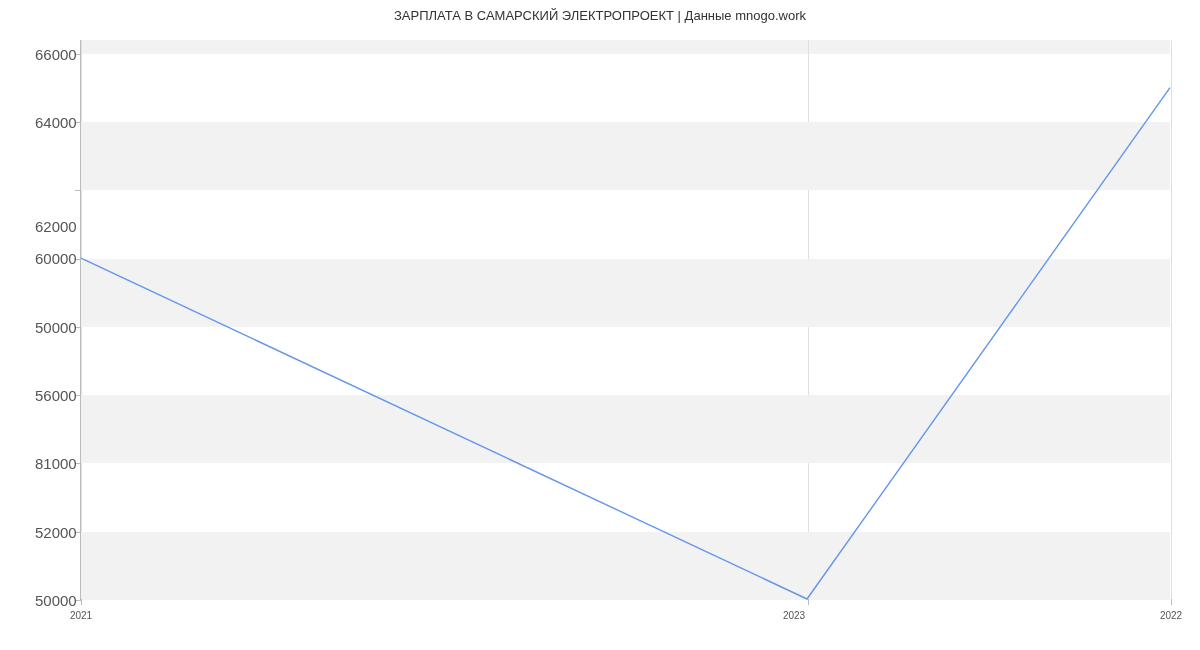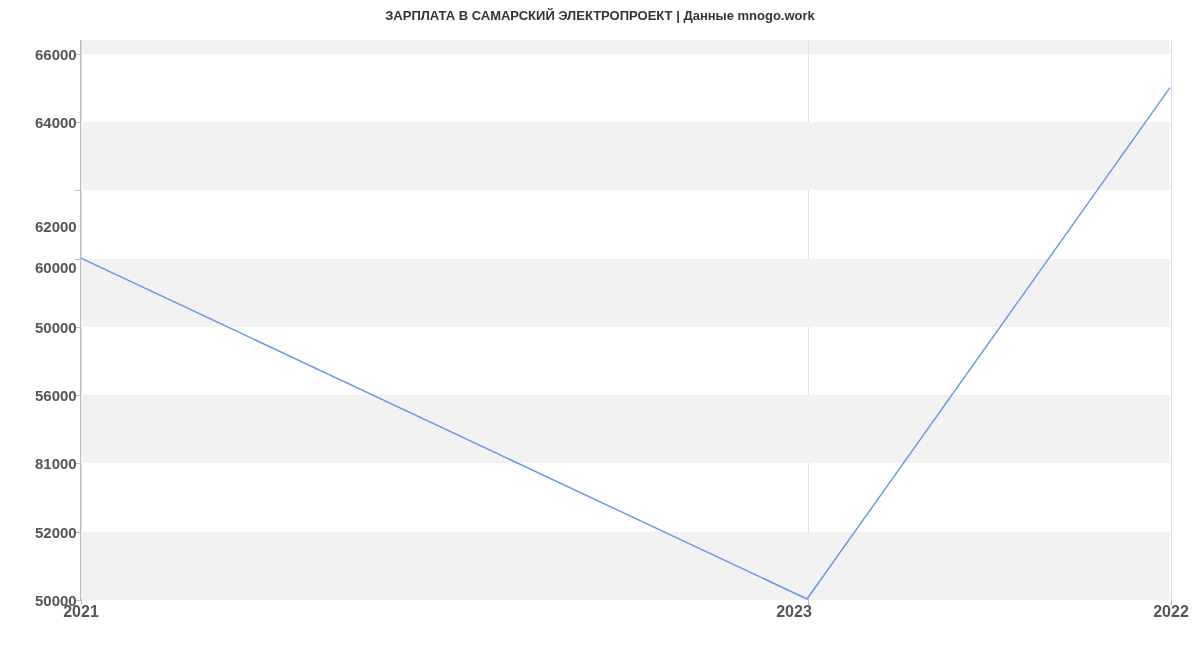--- a/index.html
+++ b/index.html
@@ -6,21 +6,20 @@
   html, body {
     margin: 0; padding: 0;
     width: 1200px; height: 650px;
     background: #fff;
     font-family: Verdana, Geneva, sans-serif;
   }
   .chart-container {
     position: relative;
     width: 1200px;
     height: 622px;
-    font-weight: bold;
   }
   .title {
     position: absolute;
     top: 8px;
     left: 0; right: 0;
     text-align: center;
     font-size: 13px;
     color: #333;
   }
   .plot-area {
@@ -62,21 +61,21 @@
   .x-tick {
     position: absolute;
     bottom: 0;
     width: 1px; height: 6px;
     background: #bbb;
     transform: translateY(6px);
   }
   .x-label {
     position: absolute;
     bottom: -22px;
-    font-size: 16px;
+    font-size: 10px;
     color: #555;
     transform: translateX(-50%);
     margin-top: 35px;
   }
   svg.line-layer {
     position: absolute;
     left: 0; top: 0;
     width: 100%; height: 100%;
     overflow: visible;
   }
@@ -107,21 +106,21 @@
       <div class="y-label" style="top: 560px;">50000</div>
       <div class="y-tick" style="top: 491.707px;"></div>
       <div class="y-label" style="top: 491.707px;">52000</div>
       <div class="y-tick" style="top: 423.415px;"></div>
       <div class="y-label" style="top: 423.415px;">81000</div>
       <div class="y-tick" style="top: 355.122px;"></div>
       <div class="y-label" style="top: 355.122px;">56000</div>
       <div class="y-tick" style="top: 286.829px;"></div>
       <div class="y-label" style="top: 286.829px;">50000</div>
       <div class="y-tick" style="top: 218.537px;"></div>
-      <div class="y-label" style="top: 227px; text-align: center;">60000</div>
+      <div class="y-label" style="top: 218px; text-align: center;">60000</div>
       <div class="y-tick" style="top: 150.244px;"></div>
       <div class="y-label" style="top: 150.244px; margin-top: 36px;">62000</div>
       <div class="y-tick" style="top: 81.9512px;"></div>
       <div class="y-label" style="top: 81.9512px;">64000</div>
       <div class="y-tick" style="top: 13.6585px;"></div>
       <div class="y-label" style="top: 13.6585px;">66000</div>
       <div class="x-tick" style="left: 0px;"></div>
       <div class="x-label" style="left: 0px;">2021</div>
       <div class="x-tick" style="left: 726.667px;"></div>
       <div class="x-label" style="left: 713px;">2023</div>

